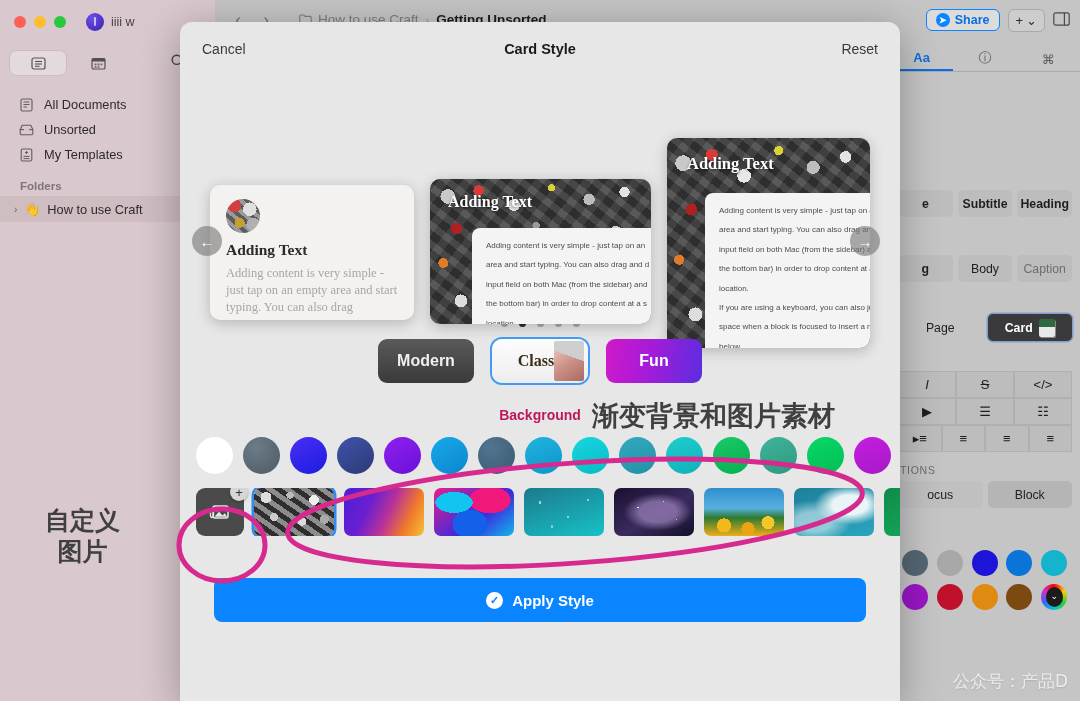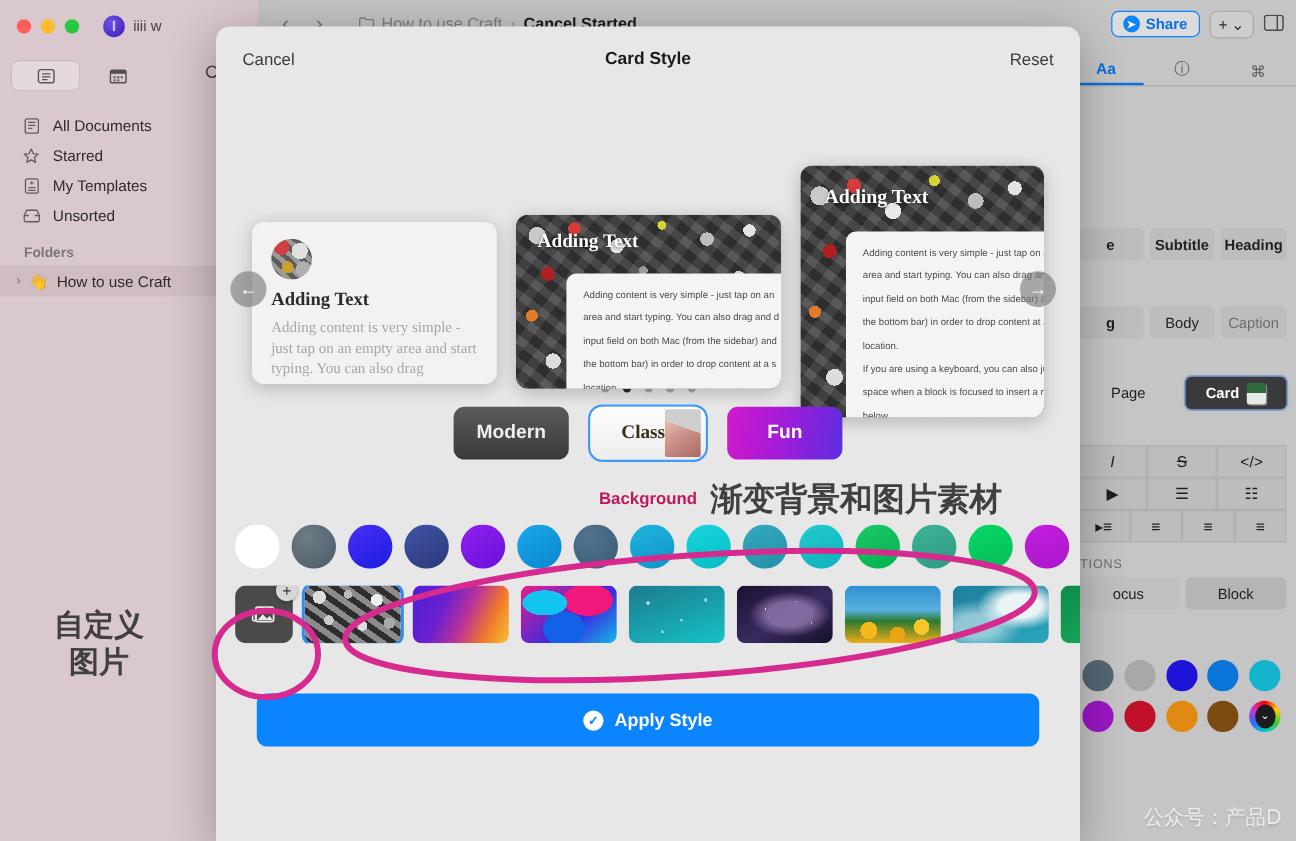--- a/index.html
+++ b/index.html
@@ -410,47 +410,39 @@
               <rect x="1" y="1" width="11" height="12" rx="1.6" fill="none" stroke="#3a3238" stroke-width="1.1"></rect>
               <line x1="3.5" y1="4" x2="9.5" y2="4" stroke="#3a3238" stroke-width="1"></line>
               <line x1="3.5" y1="6.5" x2="9.5" y2="6.5" stroke="#3a3238" stroke-width="1"></line>
               <line x1="3.5" y1="9" x2="7" y2="9" stroke="#3a3238" stroke-width="1"></line>
             </svg>
         </span>
         <span>All Documents</span>
       </div>
       <div class="nav-item">
         <span class="ic">
-          <svg width="14" height="14" viewBox="0 0 14 14">
-              <polygon points="7,1.2 8.7,5 12.8,5.4 9.7,8.2 10.6,12.3 7,10.2 3.4,12.3 4.3,8.2 1.2,5.4 5.3,5" fill="none" stroke="#3a3238" stroke-width="1.1" stroke-linejoin="round"></polygon>
+          <svg width="15" height="13" viewBox="0 0 15 13">
+              <path d="M1.2 6.5 L3.2 2.2 H11.8 L13.8 6.5 V10.4 A1.4 1.4 0 0 1 12.4 11.8 H2.6 A1.4 1.4 0 0 1 1.2 10.4 Z" fill="none" stroke="#3a3238" stroke-width="1.1" stroke-linejoin="round"></path>
+              <line x1="1.2" y1="6.6" x2="5" y2="6.6" stroke="#3a3238" stroke-width="1.1"></line>
+              <line x1="10" y1="6.6" x2="13.8" y2="6.6" stroke="#3a3238" stroke-width="1.1"></line>
             </svg>
         </span>
-        <span>Starred</span>
+        <span>Unsorted</span>
       </div>
       <div class="nav-item">
         <span class="ic">
           <svg width="13" height="14" viewBox="0 0 13 14">
               <rect x="1.2" y="1" width="10.6" height="12" rx="1.6" fill="none" stroke="#3a3238" stroke-width="1.1"></rect>
               <line x1="6.5" y1="3" x2="6.5" y2="6" stroke="#3a3238" stroke-width="1"></line>
               <line x1="5" y1="4.5" x2="8" y2="4.5" stroke="#3a3238" stroke-width="1"></line>
               <line x1="3.5" y1="8.4" x2="9.5" y2="8.4" stroke="#3a3238" stroke-width="1"></line>
               <line x1="3.5" y1="10.6" x2="9.5" y2="10.6" stroke="#3a3238" stroke-width="1"></line>
             </svg>
         </span>
         <span>My Templates</span>
-      </div>
-      <div class="nav-item">
-        <span class="ic">
-          <svg width="15" height="13" viewBox="0 0 15 13">
-              <path d="M1.2 6.5 L3.2 2.2 H11.8 L13.8 6.5 V10.4 A1.4 1.4 0 0 1 12.4 11.8 H2.6 A1.4 1.4 0 0 1 1.2 10.4 Z" fill="none" stroke="#3a3238" stroke-width="1.1" stroke-linejoin="round"></path>
-              <line x1="1.2" y1="6.6" x2="5" y2="6.6" stroke="#3a3238" stroke-width="1.1"></line>
-              <line x1="10" y1="6.6" x2="13.8" y2="6.6" stroke="#3a3238" stroke-width="1.1"></line>
-            </svg>
-        </span>
-        <span>Unsorted</span>
       </div>
 
       <div class="sec-label">Folders</div>
       <div class="folder-row">
         <span class="chev">›</span>
         <span>👋</span>
         <span>How to use Craft</span>
       </div>
     </div>
   </div>
@@ -460,21 +452,21 @@
       <span class="navarrow">‹</span>
       <span class="navarrow">›</span>
       <div class="crumbs">
         <span class="crumb-folder">
           <svg width="13" height="11" viewBox="0 0 13 11">
               <path d="M0.8 2.2 A1.2 1.2 0 0 1 2 1 H4.8 L6 2.4 H11 A1.2 1.2 0 0 1 12.2 3.6 V9 A1.2 1.2 0 0 1 11 10.2 H2 A1.2 1.2 0 0 1 0.8 9 Z" fill="none" stroke="#7c7c7c" stroke-width="1.1"></path>
             </svg>
           <span>How to use Craft</span>
         </span>
         <span class="crumb-sep">›</span>
-        <span class="crumb-cur">Cancel Started</span>
+        <span class="crumb-cur">Getting Unsorted</span>
       </div>
     </div>
   </div>
 
   <div class="inspector">
     <div class="insp-top">
       <div class="share-btn">
         <span class="share-ic">➤</span>
         <span>Share</span>
       </div>

